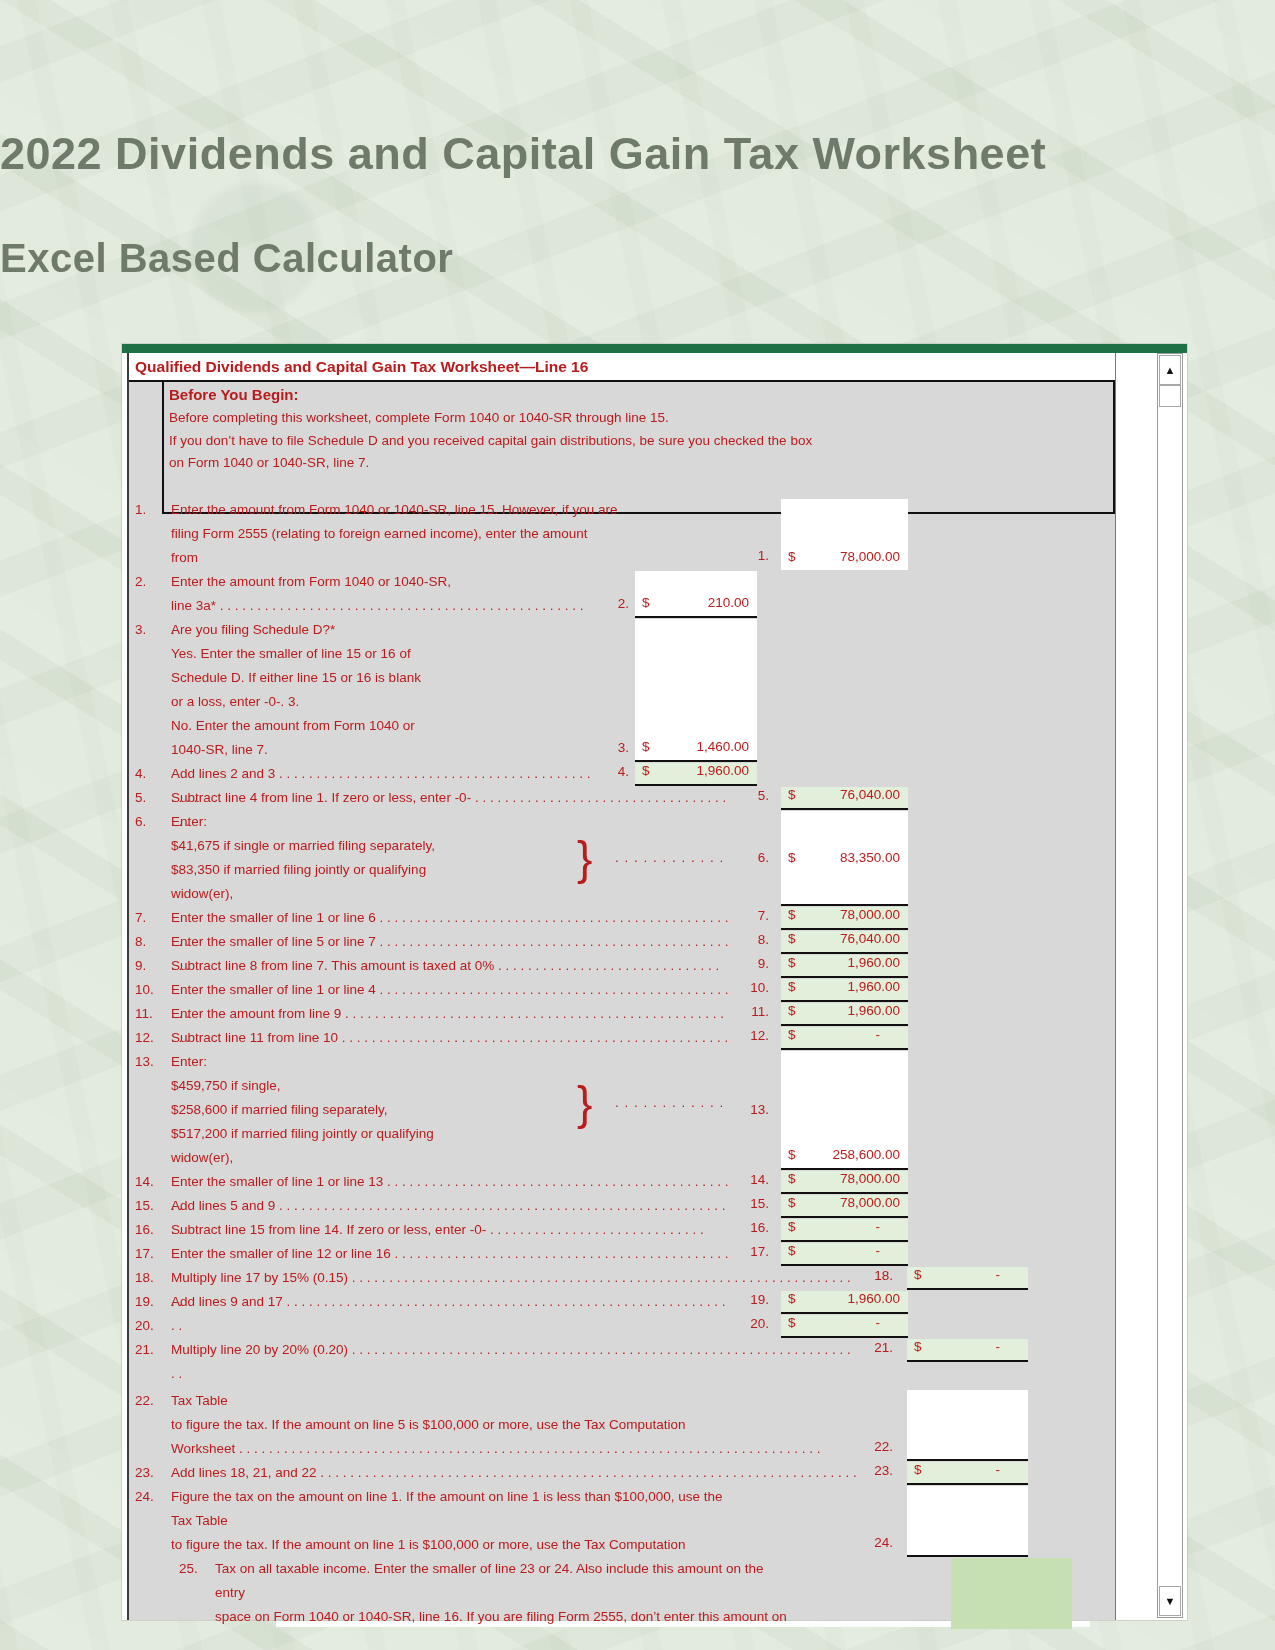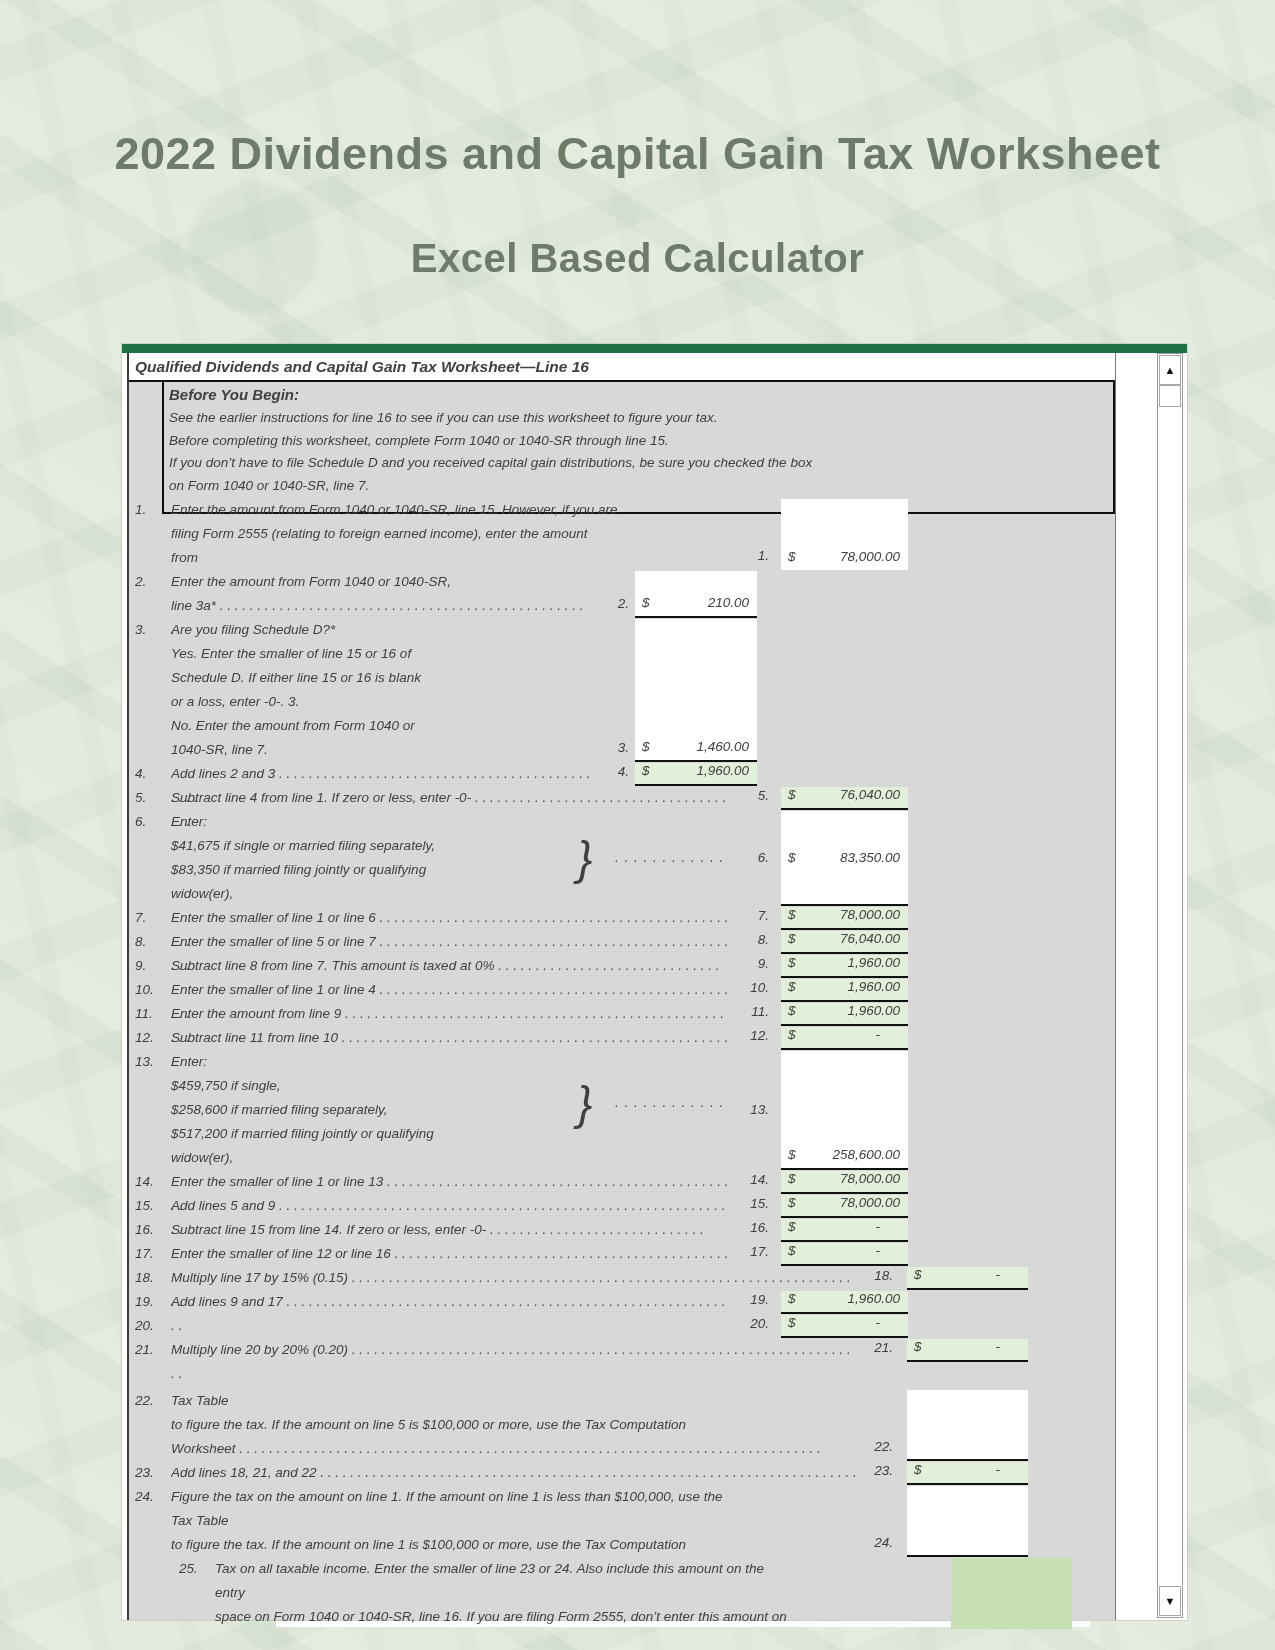--- a/index.html
+++ b/index.html
@@ -13,37 +13,37 @@
     content:"";position:absolute;inset:0;z-index:0;
     background:
       repeating-linear-gradient(32deg, rgba(125,155,125,0.07) 0 26px, rgba(255,255,255,0.05) 26px 60px, transparent 60px 140px),
       repeating-linear-gradient(-21deg, rgba(120,150,120,0.06) 0 34px, transparent 34px 120px),
       repeating-linear-gradient(78deg, rgba(150,170,150,0.05) 0 18px, transparent 18px 90px),
       radial-gradient(circle at 20% 15%, rgba(110,140,110,0.08) 0 60px, transparent 70px),
       radial-gradient(circle at 80% 35%, rgba(110,140,110,0.07) 0 70px, transparent 80px),
       radial-gradient(circle at 55% 75%, rgba(110,140,110,0.06) 0 80px, transparent 90px);
   }
   .page-title{
-    position:absolute;left:0;width:100%;text-align:center;z-index:2;
+    position:absolute;left:0;width:100%;text-align:left;z-index:2;
     color:var(--title-color);font-weight:700;letter-spacing:.5px;
   }
   #title1{top:98px;font-size:45px;}
   #title2{top:203px;font-size:40px;}
 
   
   #widget{
     position:absolute;left:122px;top:344px;width:1065px;height:1276px;
     background:#ffffff;z-index:3;box-shadow:0 0 0 1px rgba(160,170,160,.35);
   }
   #greenbar{position:absolute;left:0;top:0;width:100%;height:9px;background:var(--excel-green);}
   #sheet{
     position:absolute;left:5px;top:9px;width:986px;bottom:0;
     background:var(--sheet-gray);
     border-left:2px solid #3c3c3c;border-right:1px solid #777;
-    color:#404040;font-size:13.5px;font-style:italic;
+    color:#b91c1c;font-size:13.5px;
   }
   #sheet-title{
     position:absolute;left:0;top:0;right:0;height:29px;background:#fff;
     border-bottom:2px solid #111;font-weight:700;font-size:15.5px;
     line-height:28px;padding-left:6px;box-sizing:border-box;
   }
   #byb{
     position:absolute;left:33px;right:0;top:29px;height:132px;box-sizing:border-box;
     border-left:2px solid #111;border-right:2px solid #111;border-bottom:2px solid #111;
     padding:1px 0 0 5px;
@@ -95,21 +95,20 @@
 <h2 class="page-title" id="title2">Excel Based Calculator</h2>
 
 <div id="widget">
   <div id="greenbar"></div>
 
   <div id="sheet">
     <div id="sheet-title">Qualified Dividends and Capital Gain Tax Worksheet—Line 16</div>
 
     <div id="byb">
       <p class="byb-head">Before You Begin:</p>
-      <p>See the earlier instructions for line 16 to see if you can use this worksheet to figure your tax.</p>
       <p>Before completing this worksheet, complete Form 1040 or 1040-SR through line 15.</p>
       <p>If you don’t have to file Schedule D and you received capital gain distributions, be sure you checked the box</p>
       <p>on Form 1040 or 1040-SR, line 7.</p>
     </div>
 
     <div id="rows">
         <div class="row" style="flex: 0 0 72px;">
           <span class="num">1.</span>
           <div class="txt txt-main">Enter the amount from Form 1040 or 1040-SR, line 15. However, if you are
 filing Form 2555 (relating to foreign earned income), enter the amount

